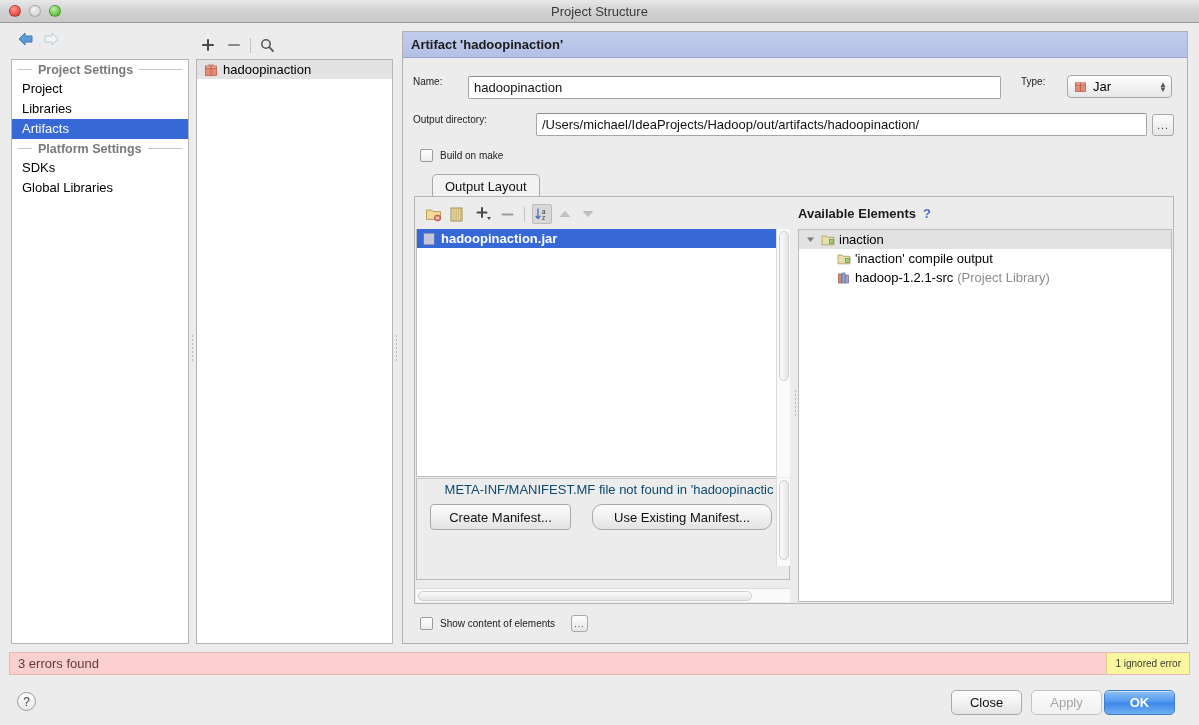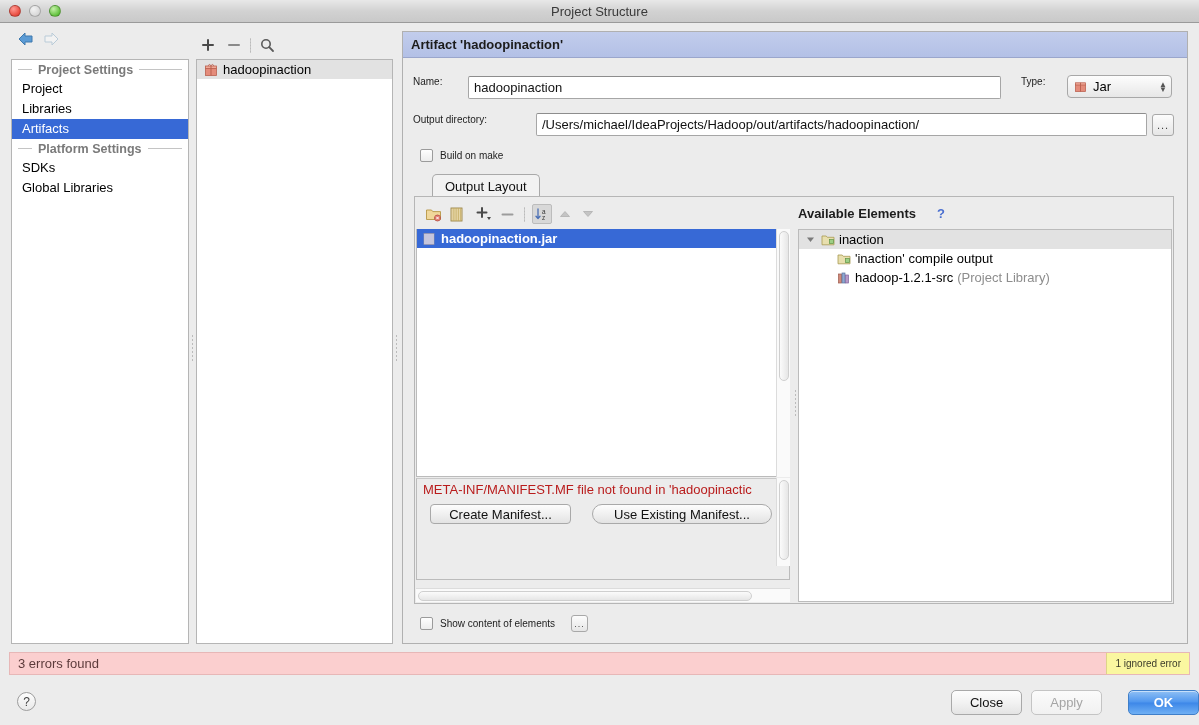--- a/index.html
+++ b/index.html
@@ -153,33 +153,33 @@
   }
   .ol-row.selected { background: #3769d6; color: #fff; font-weight: bold; }
 
   #manifest-box {
     position: absolute; left: 416px; top: 478px; width: 374px; height: 102px;
     background: #ececec; border: 1px solid #bbb; border-top: 1px solid #c9c9c9;
     overflow: hidden;
   }
   #manifest-msg {
     position: absolute; left: 6px; top: 3px; width: 372px;
-    font-size: 13px; color: #b91c1c; white-space: nowrap; overflow: hidden;
+    font-size: 13px; color: #0c4a6e; white-space: nowrap; overflow: hidden; text-align: center;
   }
   .pushbtn {
-    height: 20px; border: 1px solid #a9a9a9; border-radius: 4px;
+    height: 26px; border: 1px solid #a9a9a9; border-radius: 4px;
     background: linear-gradient(to bottom,#fdfdfd 0%,#f0f0f0 50%,#e3e3e3 100%);
     font-size: 13px; color: #111; display: flex; align-items: center; justify-content: center;
     padding: 0 10px;
   }
 
   
   #avail-head {
     position: absolute; left: 798px; top: 206px; width: 374px; height: 20px;
-    display: flex; align-items: baseline; gap: 21px;
+    display: flex; align-items: baseline; gap: 7px;
     font-size: 13px; font-weight: bold; color: #1c1c1c;
   }
   #avail-head .qmark { color: #4a6fd0; font-weight: bold; }
   #avail-list {
     position: absolute; left: 798px; top: 229px; width: 374px; height: 373px;
     background: #fff; border: 1px solid #bbb; overflow: hidden;
   }
   .tree-row {
     height: 19px; line-height: 19px; display: flex; align-items: center; gap: 4px;
     font-size: 13px; white-space: nowrap;
@@ -489,14 +489,14 @@
 
 <div id="errorbar">
   <span class="msg">3 errors found</span>
   <span id="ignored">1 ignored error</span>
 </div>
 
 <div id="footer">
   <div id="helpbtn">?</div>
   <div class="dlgbtn" style="left:951px;">Close</div>
   <div class="dlgbtn disabled" style="left:1031px;">Apply</div>
-  <div class="dlgbtn primary" style="left:1104px;margin-left:24px;">OK</div>
+  <div class="dlgbtn primary" style="left:1104px;">OK</div>
 </div>
 
 </body></html>

